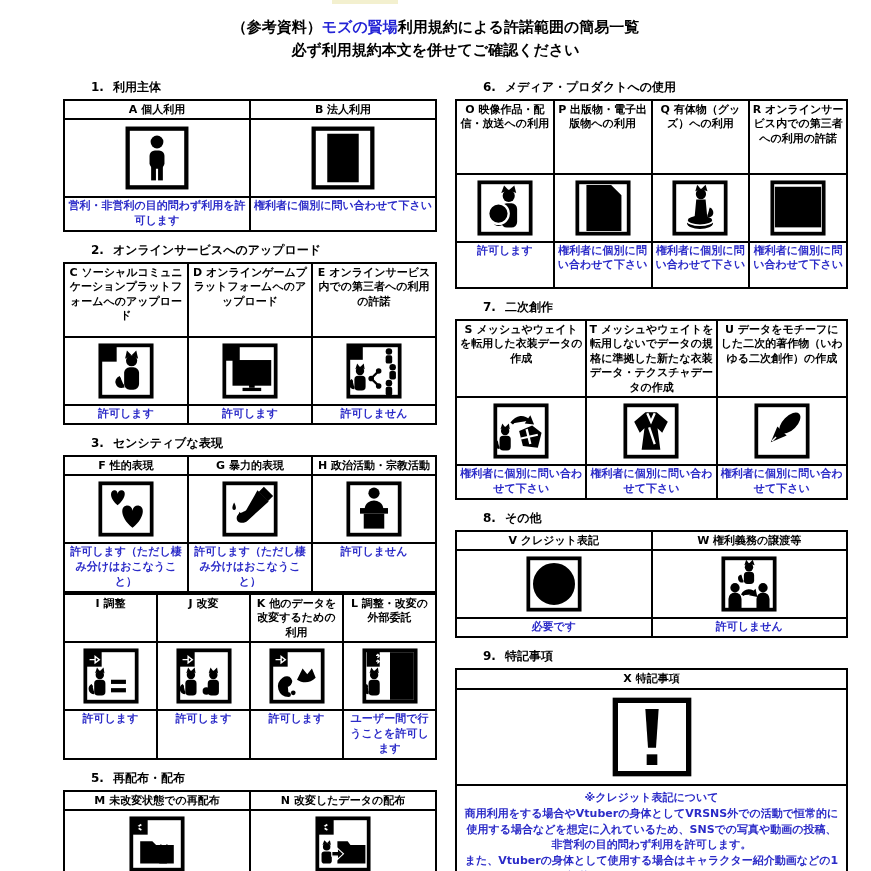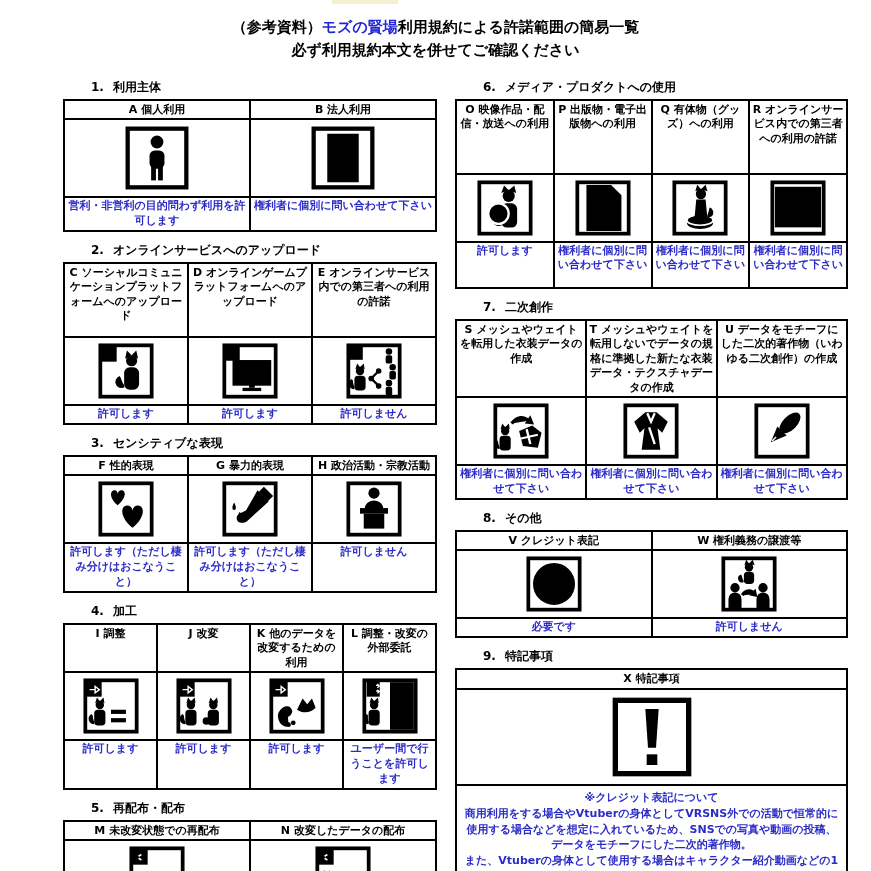--- a/index.html
+++ b/index.html
@@ -190,21 +190,20 @@
       </td>
     </tr>
     <tr class="h46">
       <td class="rs">許可します（ただし棲み分けはおこなうこと）</td>
       <td class="rs">許可します（ただし棲み分けはおこなうこと）</td>
       <td class="rs">許可しません</td>
     </tr>
   </tbody>
       </table>
 
-  <div class="sec-heading"><span class="sec-num">4.</span><span>加工</span></div>
   <table>
     <tbody>
           <tr class="h44">
       <th class="hd"><span>I</span> <span>調整</span></th>
       <th class="hd"><span>J</span> <span>改変</span></th>
       <th class="hd"><span>K</span> <span>他のデータを改変するための利用</span></th>
       <th class="hd"><span>L</span> <span>調整・改変の外部委託</span></th>
     </tr>
     <tr class="h62">
       <td class="ic">
@@ -500,21 +499,21 @@
         <svg class="pict" width="80" height="80" viewBox="0 0 60 60">
           <rect class="frame" x="2.5" y="2.5" width="55" height="55"></rect>
           <path d="M25,9 H35 L33,38 H27 Z"></path>
           <rect x="26" y="43" width="8" height="8"></rect>
         </svg>
       </td>
     </tr>
     <tr>
       <td class="rs notes">
         <div>※クレジット表記について</div>
-        <div>商用利用をする場合やVtuberの身体としてVRSNS外での活動で恒常的に使用する場合などを想定に入れているため、SNSでの写真や動画の投稿、データをモチーフにした二次的著作物。</div>
+        <div>商用利用をする場合やVtuberの身体としてVRSNS外での活動で恒常的に使用する場合などを想定に入れているため、SNSでの写真や動画の投稿、非営利の目的問わず利用を許可します。</div>
         <div>また、Vtuberの身体として使用する場合はキャラクター紹介動画などの1つに記載がされていれば問題ありません。</div>
         <div class="gap"></div>
 
       </td>
     </tr>
   </tbody>
       </table>
 
 </div>
 </div>

